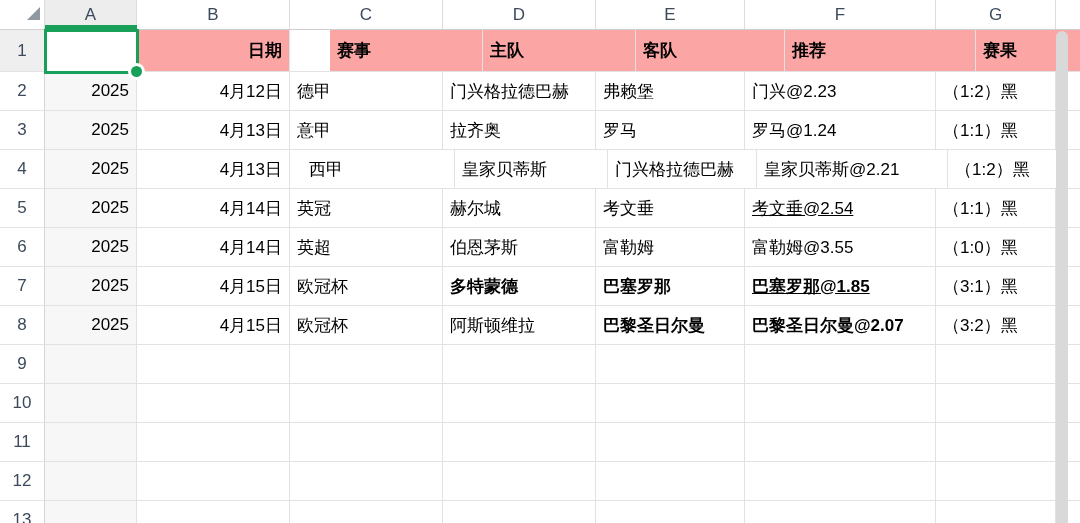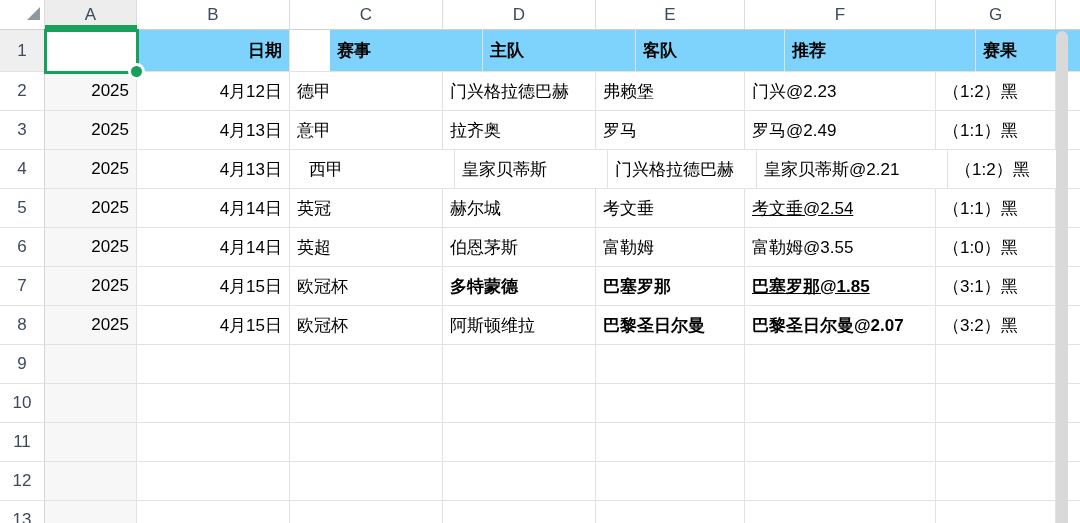--- a/index.html
+++ b/index.html
@@ -18,21 +18,21 @@
   .gbody{height:493px;overflow:hidden;}
   .row{display:flex;height:39px;box-sizing:border-box;border-bottom:1px solid #e2e2e2;background:#fff;}
   .row.r1{height:42px;}
   .rn{width:45px;flex:none;box-sizing:border-box;border-right:1px solid #d6d6d6;display:flex;
       align-items:center;justify-content:center;font-size:17px;color:#3c4a5c;}
   .cell{flex:none;box-sizing:border-box;border-right:1px solid #e2e2e2;display:flex;align-items:center;
         padding:0 7px;font-size:17px;color:#000;white-space:nowrap;overflow:hidden;}
   .cell.right{justify-content:flex-end;}
   .cell.b{font-weight:700;}
   .cell.stub{flex:1;border-right:none;}
-  .r1 .cell{background:#7dd3fc;}
+  .r1 .cell{background:#fca5a5;}
   .r1 .cell.a1{background:#ffffff;}
   .r1 .rn{background:#efeff0;}
   .cell.colA{background:#f7f7f8;}
   
   .sel-underline{position:absolute;left:45px;top:25px;width:92px;height:5px;background:#18a05a;}
   .sel-box{position:absolute;left:44px;top:29px;width:95px;height:45px;box-sizing:border-box;
            border:3px solid #18a05a;pointer-events:none;}
   .sel-dot{position:absolute;left:128px;top:63px;width:11px;height:11px;border-radius:50%;
            background:#18a05a;border:3px solid #fff;}
   
@@ -80,21 +80,21 @@
         <div class="cell" style="width: 120px;">（1:2）黑</div>
         <div class="cell stub"></div>
       </div>
       <div class="row">
         <div class="rn">3</div>
         <div class="cell right colA" style="width: 92px;">2025</div>
         <div class="cell right" style="width: 153px;">4月13日</div>
         <div class="cell" style="width: 153px;">意甲</div>
         <div class="cell" style="width: 153px;">拉齐奥</div>
         <div class="cell" style="width: 149px;">罗马</div>
-        <div class="cell" style="width: 191px;">罗马@2.49</div>
+        <div class="cell" style="width: 191px;">罗马@1.24</div>
         <div class="cell" style="width: 120px;">（1:1）黑</div>
         <div class="cell stub"></div>
       </div>
       <div class="row">
         <div class="rn">4</div>
         <div class="cell right colA" style="width: 92px;">2025</div>
         <div class="cell right" style="width: 153px;">4月13日</div>
         <div class="cell" style="width: 153px; margin-left: 12px;">西甲</div>
         <div class="cell" style="width: 153px;">皇家贝蒂斯</div>
         <div class="cell" style="width: 149px;">门兴格拉德巴赫</div>

